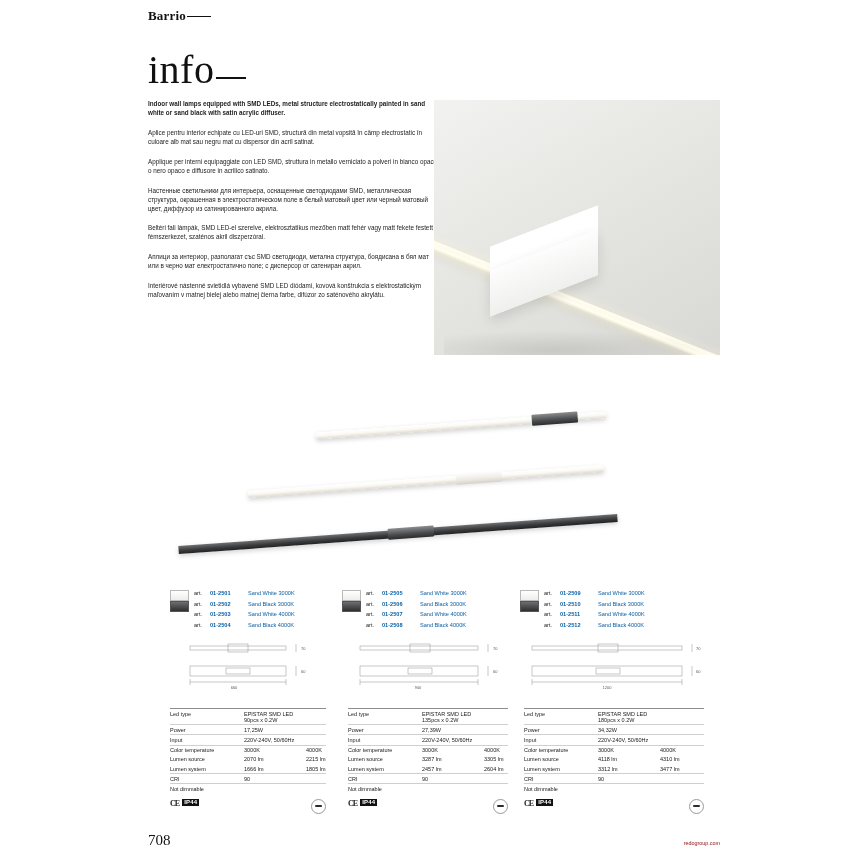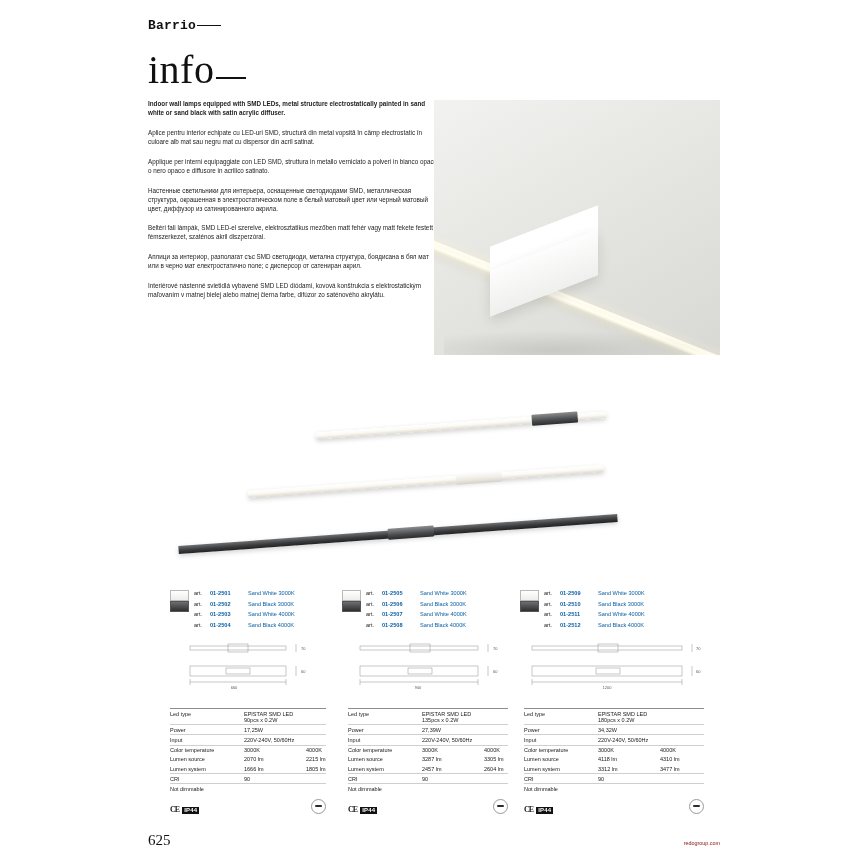--- a/index.html
+++ b/index.html
@@ -13,22 +13,22 @@
     font-family: "Liberation Sans", sans-serif;
     color: #1a1a1a;
     position: relative;
     overflow: hidden;
   }
 
   
   .brand {
     position: absolute;
     left: 148px;
-    top: 18px;
-    font-family: Liberation Mono, monospace;
+    top: 8px;
+    font-family: Liberation Serif, serif;
     font-size: 13px;
     font-weight: bold;
     letter-spacing: 0.2px;
     color: #111;
   }
   .brand .rule {
     display: inline-block;
     width: 24px;
     height: 1px;
     background: #111;
@@ -245,21 +245,21 @@
   .spec td.v1 { width: 62px; }
   .spec .sep td {
     border-top: 0.5px solid #cfcfcf;
   }
   .spec .top {
     border-top: 0.6px solid #8d8d8d;
   }
   .badges {
     margin-top: 5px;
     display: flex;
-    align-items: flex-end;
+    align-items: flex-start;
     gap: 3px;
     font-size: 6px;
   }
   .badges .ce {
     font-family: "Liberation Serif", serif;
     font-weight: bold;
     letter-spacing: -1px;
     font-size: 8px;
   }
   .badges .ip {
@@ -645,14 +645,14 @@
         </tr>
   </tbody>
     </table>
   <div class="badges">
     <span class="ce">CE</span>
     <span class="ip">IP44</span>
     <span class="circle"></span>
   </div>
 </div>
 
-<div class="pagenum">625</div>
+<div class="pagenum">708</div>
 <div class="siteurl">redogroup.com</div>
 
 </body></html>

